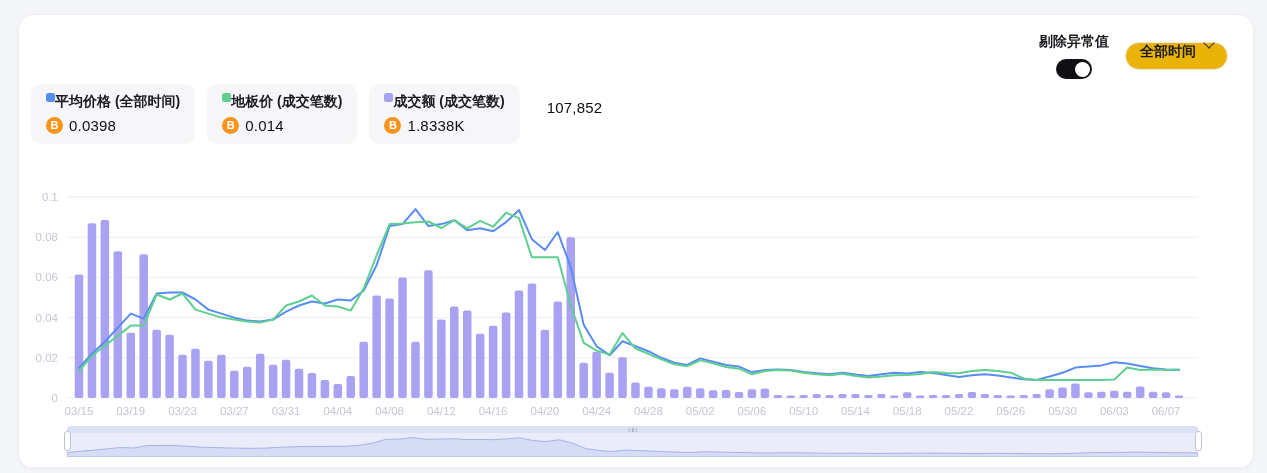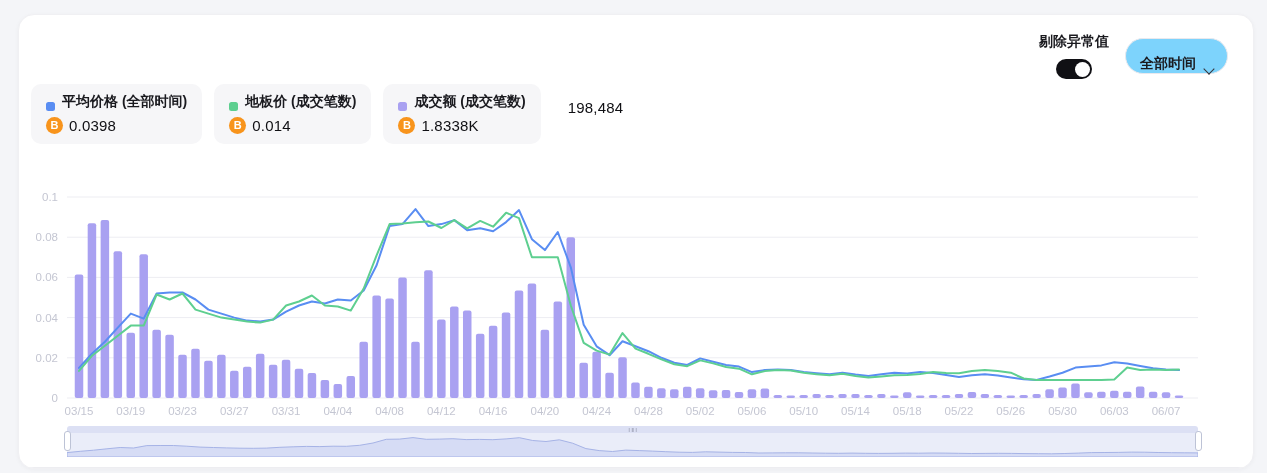--- a/index.html
+++ b/index.html
@@ -34,43 +34,43 @@
     position: relative; width: 36px; height: 20px;
     background: #101014; border-radius: 10px; cursor: pointer;
     flex: 0 0 auto;
   }
   .switch .knob {
     position: absolute; right: 2.5px; top: 2.5px;
     width: 15px; height: 15px; border-radius: 50%;
     background: #ffffff;
   }
   .dropdown {
-    height: 36px; padding: 0 14px;
+    height: 28px; padding: 0 14px;
     border: 1px solid #e9e9ee; border-radius: 18px;
-    background: #7dd3fc; display: flex; align-items: flex-end; gap: 9px;
+    background: #eab308; display: flex; align-items: flex-start; gap: 9px;
     cursor: pointer;
   }
   .dropdown-label { font-size: 14px; font-weight: 700; color: #1a1a1f; }
   .chevron {
     width: 8px; height: 8px; margin-top: -4px;
     border-right: 1.8px solid #33333a; border-bottom: 1.8px solid #33333a;
     transform: rotate(45deg);
   }
   
   .legend-row {
     position: absolute; left: 12px; top: 69px;
     display: flex; align-items: stretch; gap: 12px;
   }
   .legend-card {
     background: #f6f6f8; border-radius: 10px;
     padding: 9px 15px 10px 15px; min-width: 120px;
     cursor: pointer;
   }
   .legend-card.plain { background: transparent; cursor: default; }
-  .legend-top { display: flex; align-items: flex-end; gap: 7px; }
+  .legend-top { display: flex; align-items: flex-start; }
   .legend-marker { width: 9px; height: 9px; border-radius: 2.5px; flex: 0 0 auto; }
   .legend-label { font-size: 14px; font-weight: 700; color: #1a1a1f; white-space: nowrap; }
   .legend-bottom { display: flex; align-items: center; gap: 6px; margin-top: 6px; }
   .btc-icon {
     width: 17px; height: 17px; border-radius: 50%;
     background: #f8941c; color: #fff;
     font-size: 11px; font-weight: 800; line-height: 17px; text-align: center;
     flex: 0 0 auto;
   }
   .legend-value { font-size: 15px; font-weight: 400; color: #101014; letter-spacing: .2px; }
@@ -151,21 +151,21 @@
           <span class="legend-marker" style="background: rgb(169, 161, 241);"></span>
           <span class="legend-label">成交额 (成交笔数)</span>
         </div>
         <div class="legend-bottom">
           <span class="btc-icon">B</span>
           <span class="legend-value">1.8338K</span>
         </div>
       </div>
       <div class="legend-card plain">
         <div class="legend-bottom">
-          <span class="legend-value">198,484</span>
+          <span class="legend-value">107,852</span>
         </div>
       </div>
     </div>
 
   <svg id="chart-svg" width="1236" height="410">
       <line x1="48" x2="1179" y1="383" y2="383" stroke="#ededf2" stroke-width="1"></line>
       <text x="39" y="387" text-anchor="end" fill="#c4c6d2" font-size="11.5">0</text>
       <line x1="48" x2="1179" y1="342.8" y2="342.8" stroke="#ededf2" stroke-width="1"></line>
       <text x="39" y="346.8" text-anchor="end" fill="#c4c6d2" font-size="11.5">0.02</text>
       <line x1="48" x2="1179" y1="302.6" y2="302.6" stroke="#ededf2" stroke-width="1"></line>

